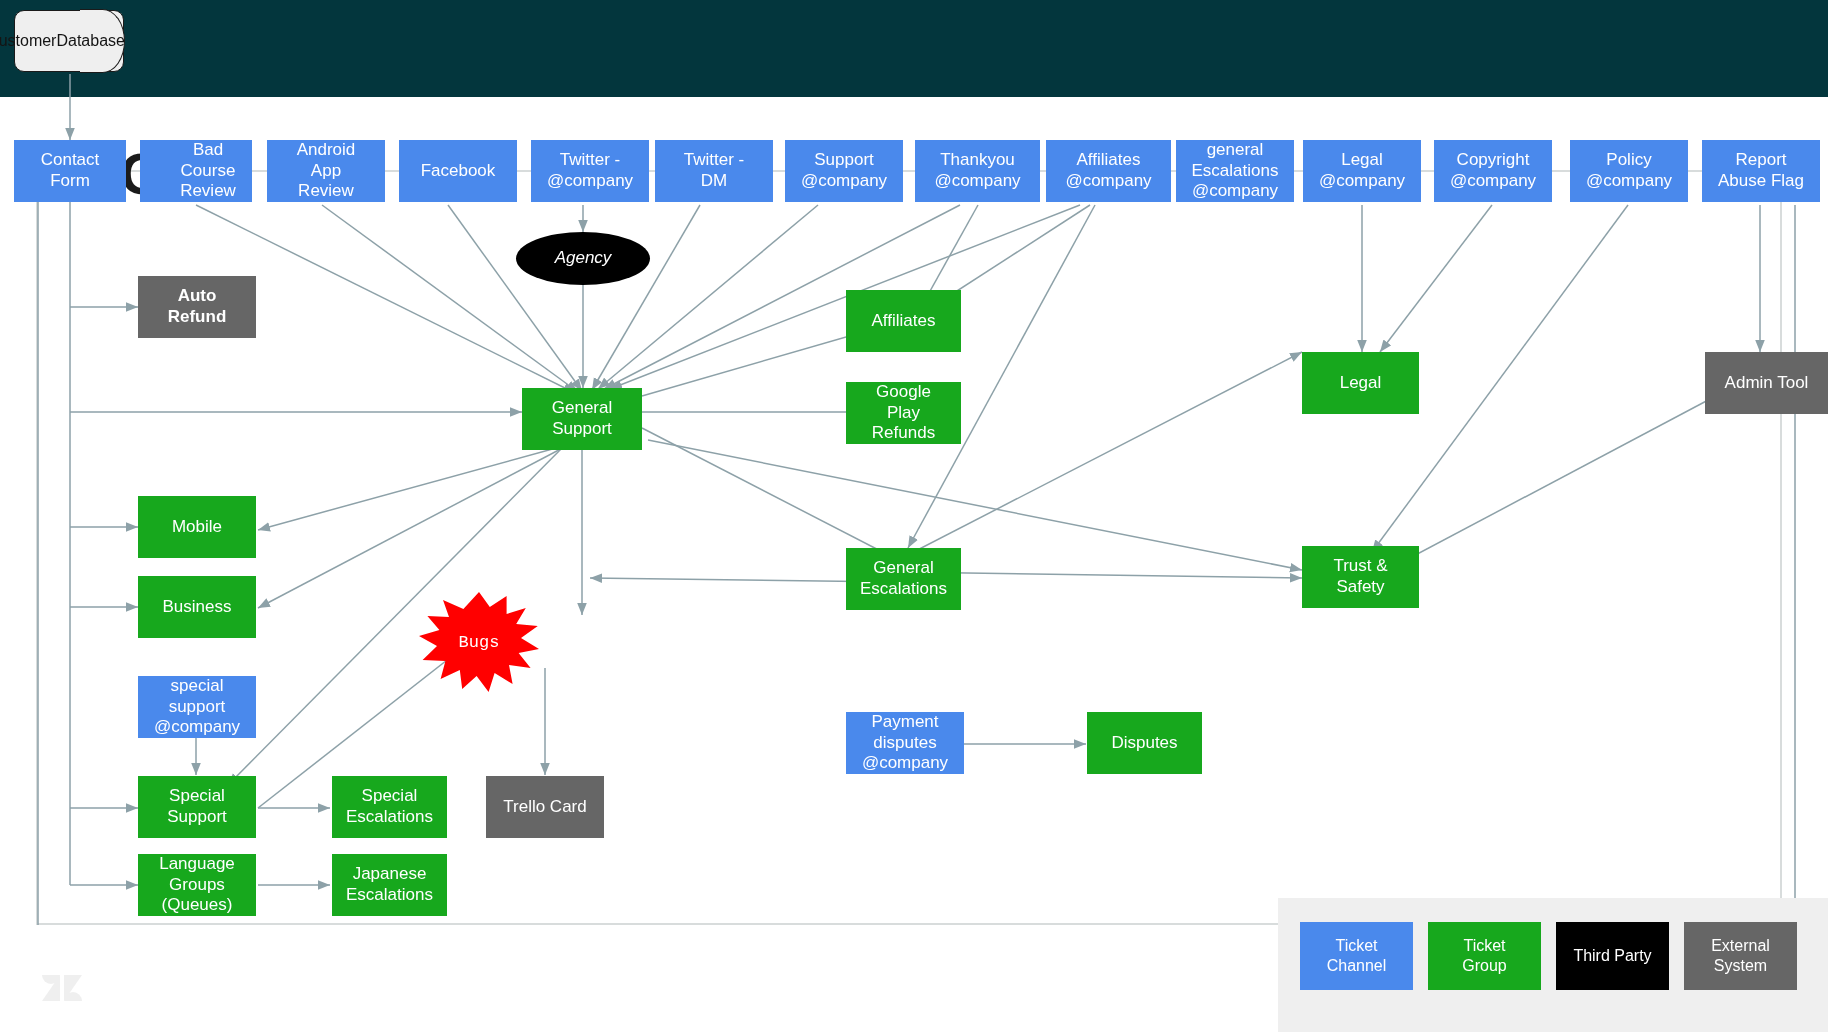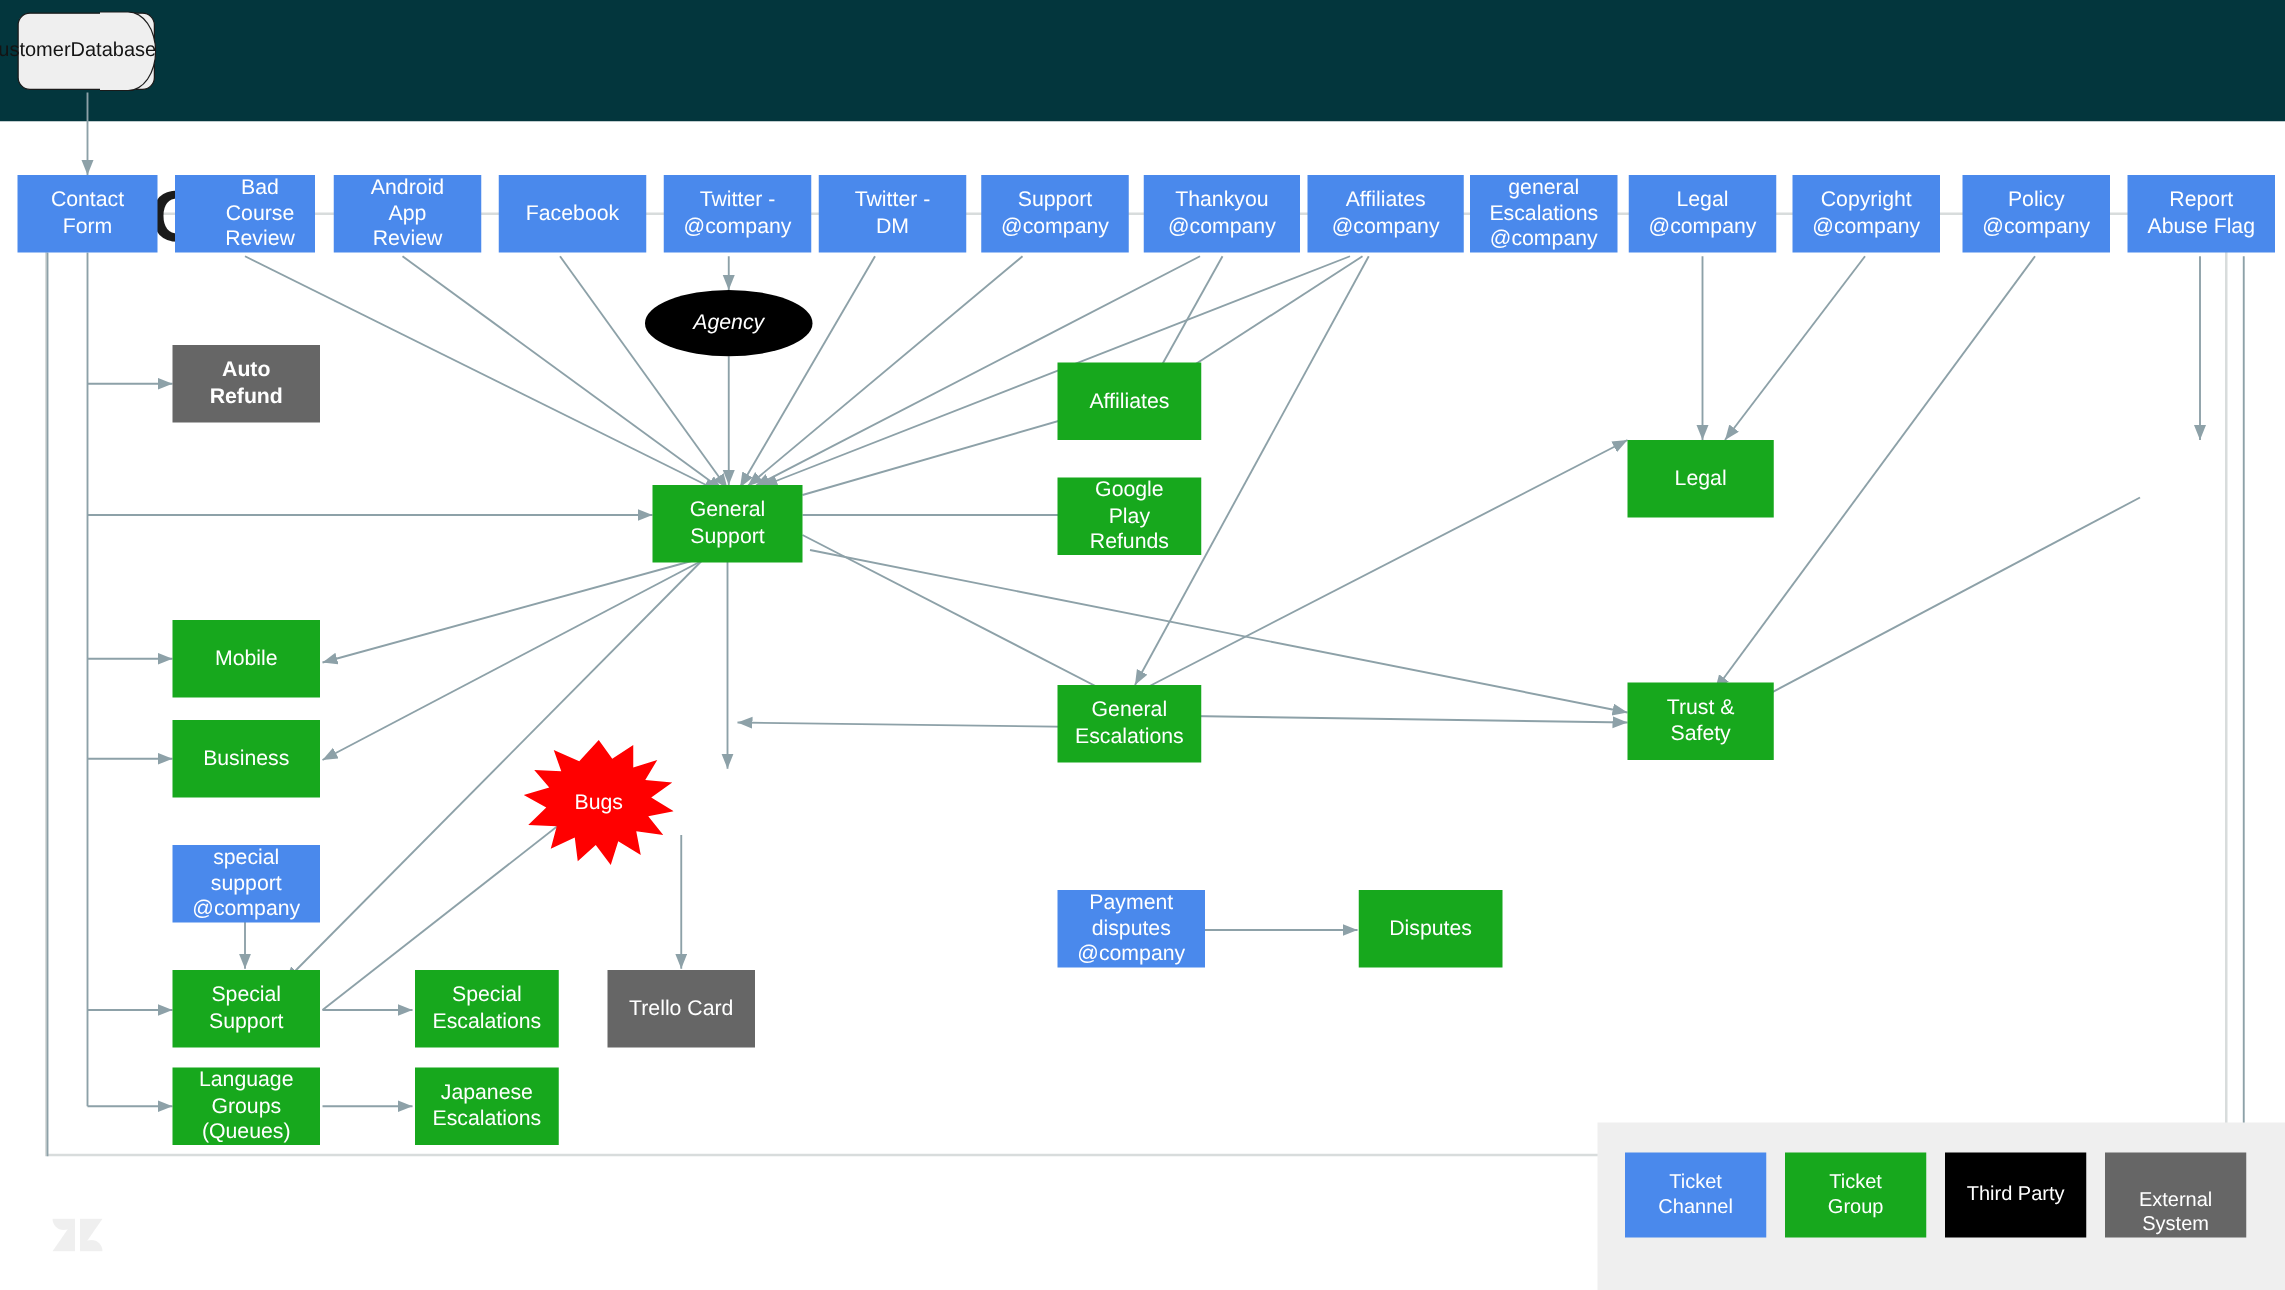--- a/index.html
+++ b/index.html
@@ -29,21 +29,21 @@
   #db-node .cyl-body{position:absolute;inset:0;background:#efefef;border:1.4px solid #1a1a1a;
       border-radius:10px;}
   #db-node .cyl-cap{position:absolute;right:-1px;top:-1px;width:44px;height:62px;
       border:1.4px solid #1a1a1a;border-left:none;border-radius:0 50% 50% 0/0 50% 50% 0;
       background:#efefef;}
   #db-node .cyl-label{position:absolute;left:4px;top:0;width:76px;height:62px;display:flex;
       align-items:center;justify-content:center;text-align:center;color:#141414;
       font-size:16px;line-height:1.22;z-index:2;}
 
   
-  #bugs-node{position:absolute;left:419px;top:592px;width:120px;height:100px;z-index:6;}
+  #bugs-node{position:absolute;left:419px;top:592px;width:120px;height:100px;z-index:6;font-family:Liberation Mono, monospace;}
   #bugs-node .star{position:absolute;inset:0;background:#ff0000;
       clip-path:polygon(50% 0%,59% 15%,73% 4%,73% 22%,89% 16%,81% 32%,99% 34%,85% 46%,
       100% 57%,83% 61%,93% 76%,75% 73%,78% 92%,63% 81%,58% 100%,48% 84%,36% 97%,
       34% 78%,18% 87%,22% 69%,3% 68%,15% 54%,0% 44%,17% 38%,7% 24%,25% 25%,20% 8%,37% 17%);}
   #bugs-node .star-label{position:absolute;inset:0;display:flex;align-items:center;
       justify-content:center;color:#ffffff;font-size:17px;z-index:2;}
 
   
   #group-frame{position:absolute;left:36px;top:170px;width:1746px;height:755px;
       border:2px solid #d8dcdc;box-sizing:border-box;z-index:1;}
@@ -217,20 +217,23 @@
     </div>
 
   <div class="node green" style="left:846px;top:382px;width:115px;height:62px;">
       <span>Google<br>Play<br>Refunds</span>
     </div>
 
   <div class="node green" style="left:1302px;top:352px;width:117px;height:62px;">
       <span>Legal</span>
     </div>
 
+  <div class="node gray" style="left:1705px;top:352px;width:123px;height:62px;">
+      <span>Admin Tool</span>
+    </div>
 
   <div class="node green" style="left:138px;top:496px;width:118px;height:62px;">
       <span>Mobile</span>
     </div>
 
   <div class="node green" style="left:138px;top:576px;width:118px;height:62px;">
       <span>Business</span>
     </div>
 
   <div class="node green" style="left:846px;top:548px;width:115px;height:62px;">
@@ -282,21 +285,21 @@
     <div class="legend-items">
       <div class="legend-box" style="background:#4a89ec;">
           <span>Ticket<br>Channel</span>
         </div>
       <div class="legend-box" style="background:#17a81d;">
           <span>Ticket<br>Group</span>
         </div>
       <div class="legend-box" style="background:#000000;">
           <span>Third Party</span>
         </div>
-      <div class="legend-box" style="background:#666666;align-items:flex-end;">
+      <div class="legend-box" style="background:#666666;">
           <span>External<br>System</span>
         </div>
     </div>
   </div>
 
   <svg id="zd-logo" viewBox="0 0 44 44">
     <path d="M20,10 L20,36 L2,36 Z" fill="#eeeeee"></path>
     <path d="M2,10 L20,10 A9,9 0 0 1 2,10 Z" fill="#eeeeee"></path>
     <path d="M24,36 L24,10 L42,10 Z" fill="#eeeeee"></path>
     <path d="M42,36 L24,36 A9,9 0 0 1 42,36 Z" fill="#eeeeee"></path>

